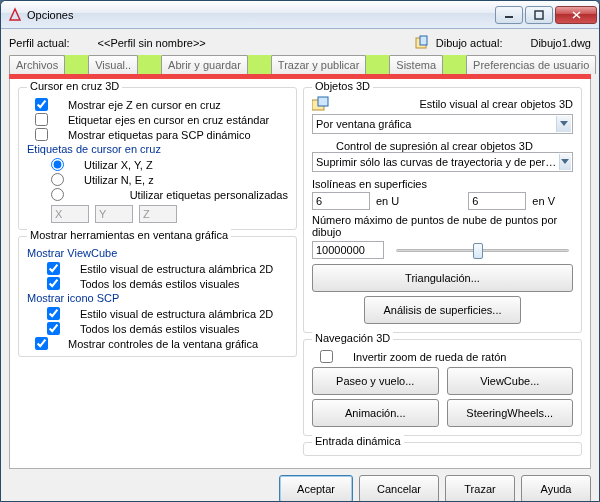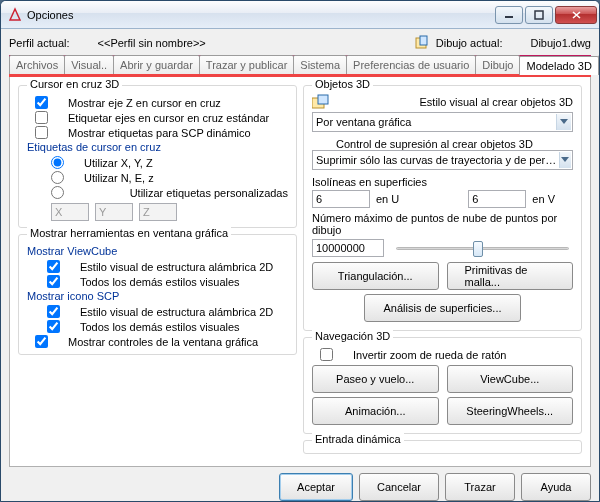--- a/index.html
+++ b/index.html
@@ -6,21 +6,21 @@
   body { margin: 0; background: #5a7a9a; }
   .window { width: 600px; height: 502px; background: #fff; border: 1px solid #2a4a6a; border-radius: 6px 6px 0 0; box-shadow: 0 0 12px rgba(0,0,0,.5); overflow: hidden; position: relative; }
   .titlebar { height: 28px; background: linear-gradient(#fdfdfe,#e8edf5 45%,#d7e1ee 46%,#e6eef8); display: flex; align-items: center; padding: 0 2px 0 6px; border-bottom: 1px solid #9db4cc; }
   .titlebar .icon { width: 16px; height: 16px; margin-right: 4px; display:flex;align-items:center;justify-content:center;}
   .titlebar .title { flex: 1; color: #000; }
   .winbtn { width: 28px; height: 18px; margin-left: 2px; border: 1px solid #7a94ad; border-radius: 3px; background: linear-gradient(#f3f7fb,#d4e1ee); display:flex; align-items:center; justify-content:center; cursor:pointer; }
   .winbtn.close { width: 42px; background: linear-gradient(#e9a1a1,#cb5151 45%,#b43030 46%,#d05050); border-color:#8a3a3a; color:#fff; }
   .client { position:absolute; top:28px; left:0; right:0; bottom:0; background:#f0f0f0; padding:6px 8px 8px 8px; }
   .row-top { display:flex; align-items:center; margin-bottom:4px; gap:4px; }
   .row-top .lbl { }
-  .tabs { display:flex; border-bottom:3px solid #ef4444; background:#be185d; }
+  .tabs { display:flex; border-bottom:5px solid #ef4444; background:#bef264;gap:24px; }
   .tab { padding:3px 6px; border:1px solid #9c9c9c; border-bottom:none; background:linear-gradient(#fdfdfd,#ececec); margin-right:-1px; border-radius:2px 2px 0 0; cursor:pointer; white-space:nowrap; color:#666; }
   .tab.active { background:#fff; color:#000; position:relative; top:1px; }
   .tabpage { border:1px solid #b0b0b0; border-top:none; background:#fff; height:390px; display:flex; padding:8px 8px 4px 8px; gap:6px; }
   .col { flex:1; min-width:0; }
   .group { border:1px solid #d9d9d9; border-radius:3px; padding:8px 8px 4px 8px; margin-bottom:6px; position:relative; }
   .group > .legend { position:absolute; top:-8px; left:8px; background:#fff; padding:0 3px; color:#000; font-size:11px; }
   .sub { color:#003399; margin:2px 0 3px 0; }
   .chk, .rad { display:flex; align-items:center; gap:20px; margin:2px 0 2px 8px; }
   .chk input, .rad input { margin:0; }
   .txt { width:38px; height:18px; border:1px solid #abadb3; padding:1px 3px; background:#fff; }
@@ -200,23 +200,20 @@
             <input class="txt" style="width: 72px;" value="10000000">
             <div class="slider">
                 <div class="track"></div>
                 <div class="thumb"></div>
               </div>
           </div>
           <div class="btnrow">
             <div class="btn" style="flex:1">
                 <span>Triangulación...</span>
               </div>
-            <div class="btn" style="flex:1">
-                <span>Primitivas de malla...</span>
-              </div>
           </div>
           <div class="btnrow" style="justify-content:center;">
             <div class="btn" style="width:60%;">
                 <span>Análisis de superficies...</span>
               </div>
           </div>
         </div>
 
         <div class="group">
           <span class="legend">Navegación 3D</span>

